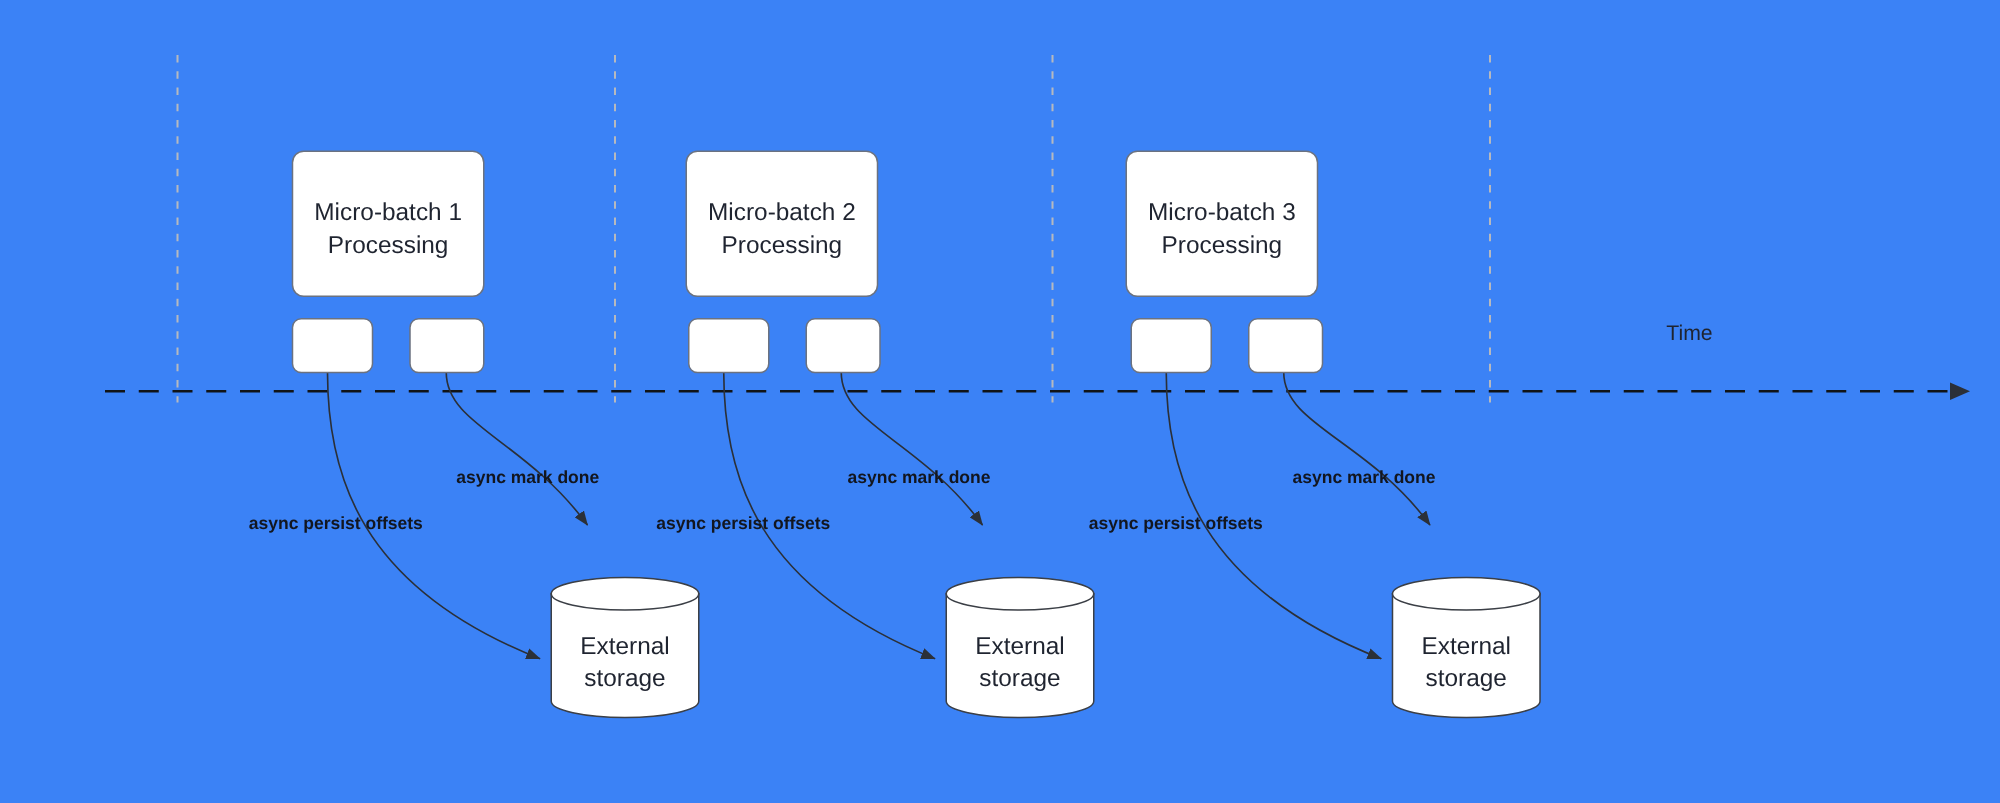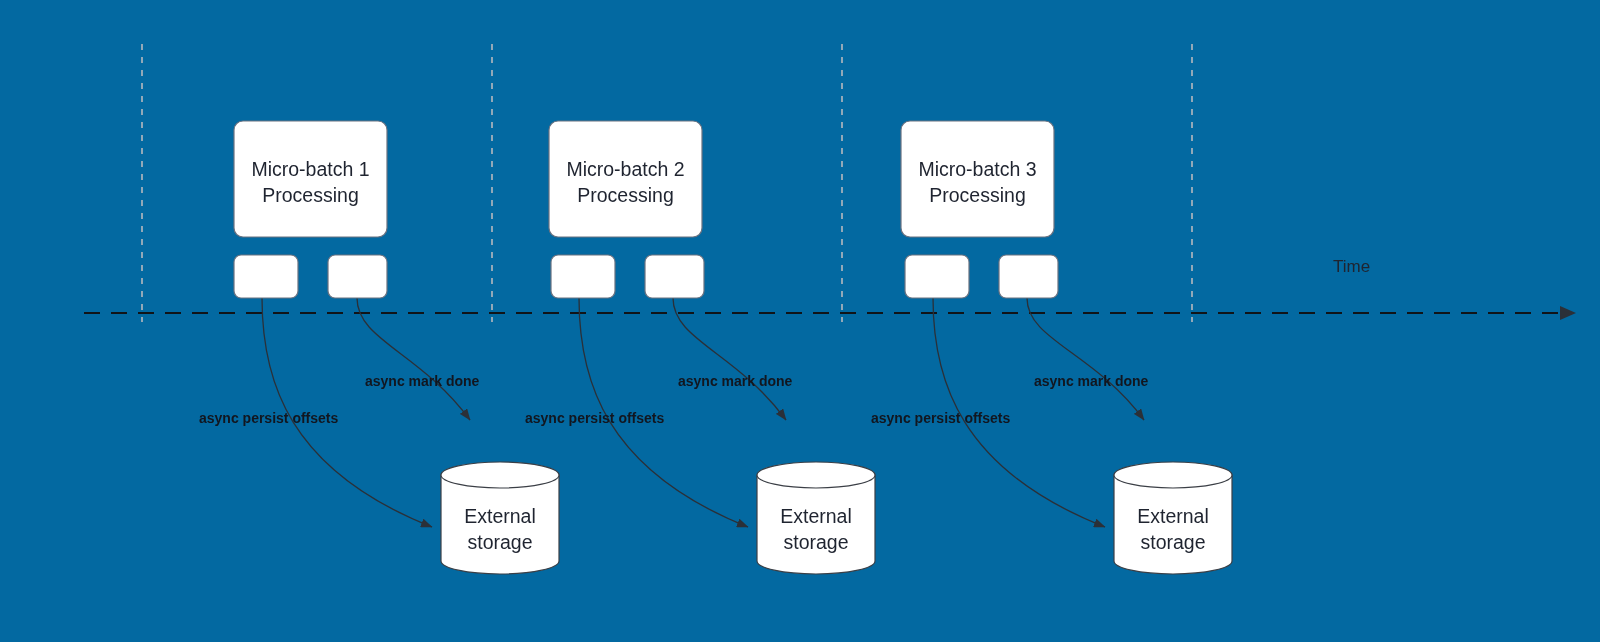--- a/index.html
+++ b/index.html
@@ -7,21 +7,21 @@
     padding: 0;
     background: #ffffff;
   }
   body {
     font-family: "Liberation Sans", sans-serif;
   }
   #canvas {
     position: relative;
     width: 1600px;
     height: 642px;
-    background: #0369a1;
+    background: #3b82f6;
     overflow: hidden;
   }
   #diagram-svg {
     position: absolute;
     left: 0;
     top: 0;
     width: 1600px;
     height: 642px;
   }
   .node-label {

